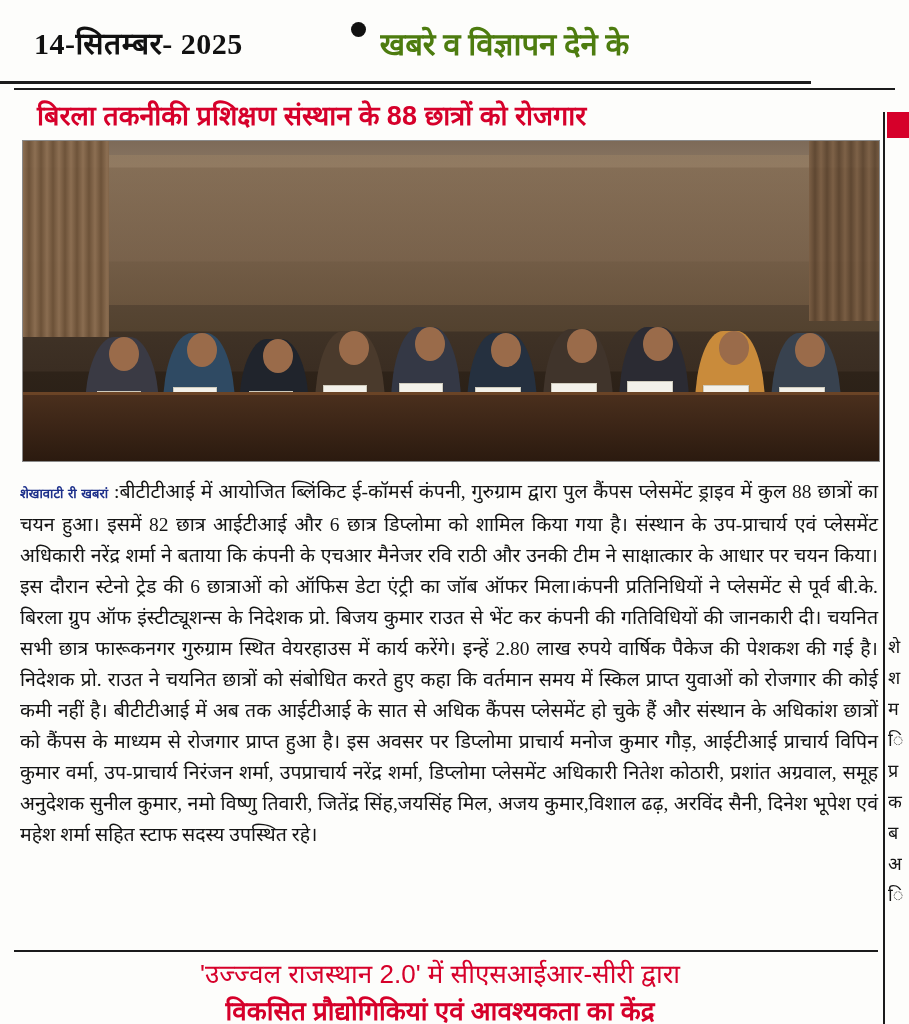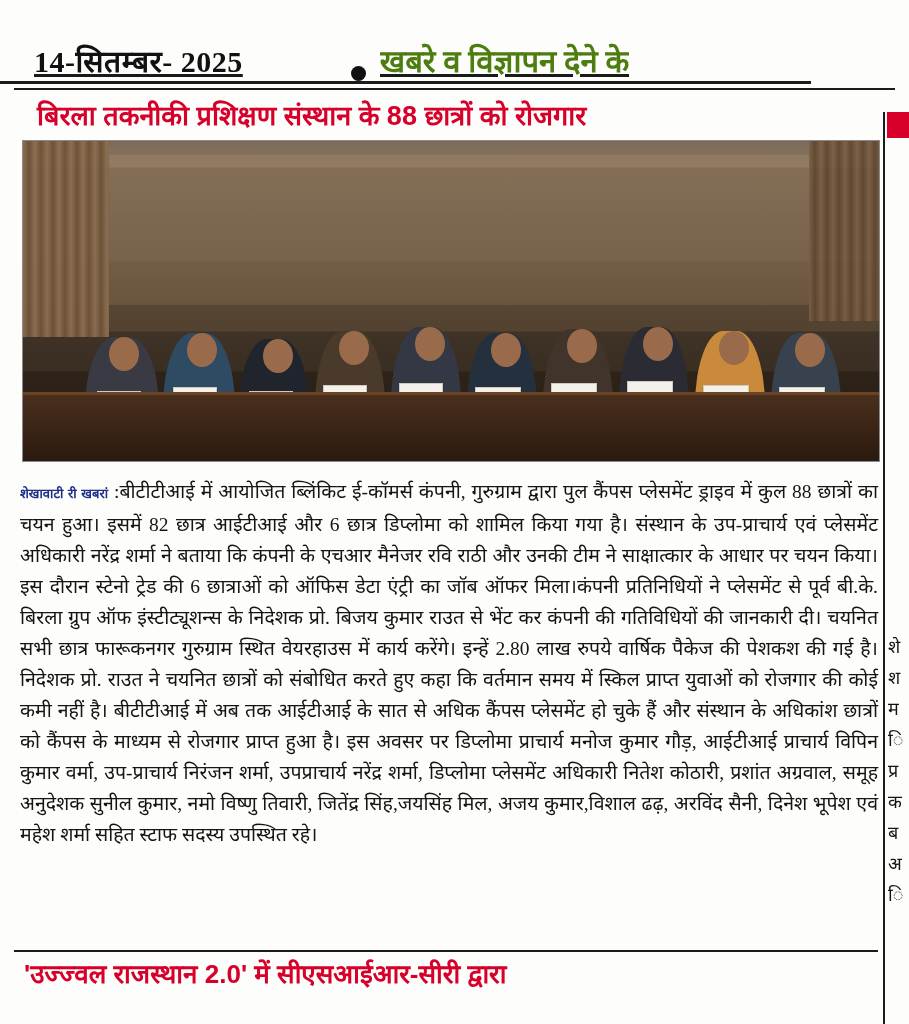--- a/index.html
+++ b/index.html
@@ -25,24 +25,23 @@
   }
 
   
   .masthead {
     position: absolute;
     top: 22px;
     left: 0;
     width: 811px;
     height: 62px;
     display: flex;
-    align-items: flex-end;
+    align-items: flex-start;
     border-bottom: 3px solid #1b1b1b;
     box-sizing: border-box;
-    text-decoration: underline;
   }
   .masthead-date {
     font-family: "Liberation Serif", serif;
     font-size: 30px;
     font-weight: bold;
     color: #111;
     padding-left: 34px;
     letter-spacing: 0.5px;
     white-space: nowrap;
   }
@@ -212,27 +211,27 @@
     left: 14px;
     width: 864px;
     height: 2px;
     background: #1b1b1b;
   }
   .bottom-headline {
     position: absolute;
     top: 958px;
     left: 0;
     width: 880px;
+    text-align: center;
     font-family: "Liberation Sans", sans-serif;
-    font-weight: bold;
+    font-weight: normal;
     font-size: 26px;
     color: #d6002a;
     line-height: 1.25;
     white-space: nowrap;
-    margin-left: 24px;
   }
   .bottom-headline2 {
     position: absolute;
     top: 995px;
     left: 0;
     width: 880px;
     text-align: center;
     font-family: "Liberation Sans", sans-serif;
     font-weight: bold;
     font-size: 26px;
@@ -347,14 +346,15 @@
 ि
 प्र
 क
 ब
 अ
 ि</div>
   </div>
 
   <div class="bottom-rule"></div>
   <div class="bottom-headline">'उज्ज्वल राजस्थान 2.0' में सीएसआईआर-सीरी द्वारा</div>
+  <div class="bottom-headline2">विकसित प्रौद्योगिकियां एवं आवश्यकता का केंद्र</div>
 
 </div>
 
 </body></html>

